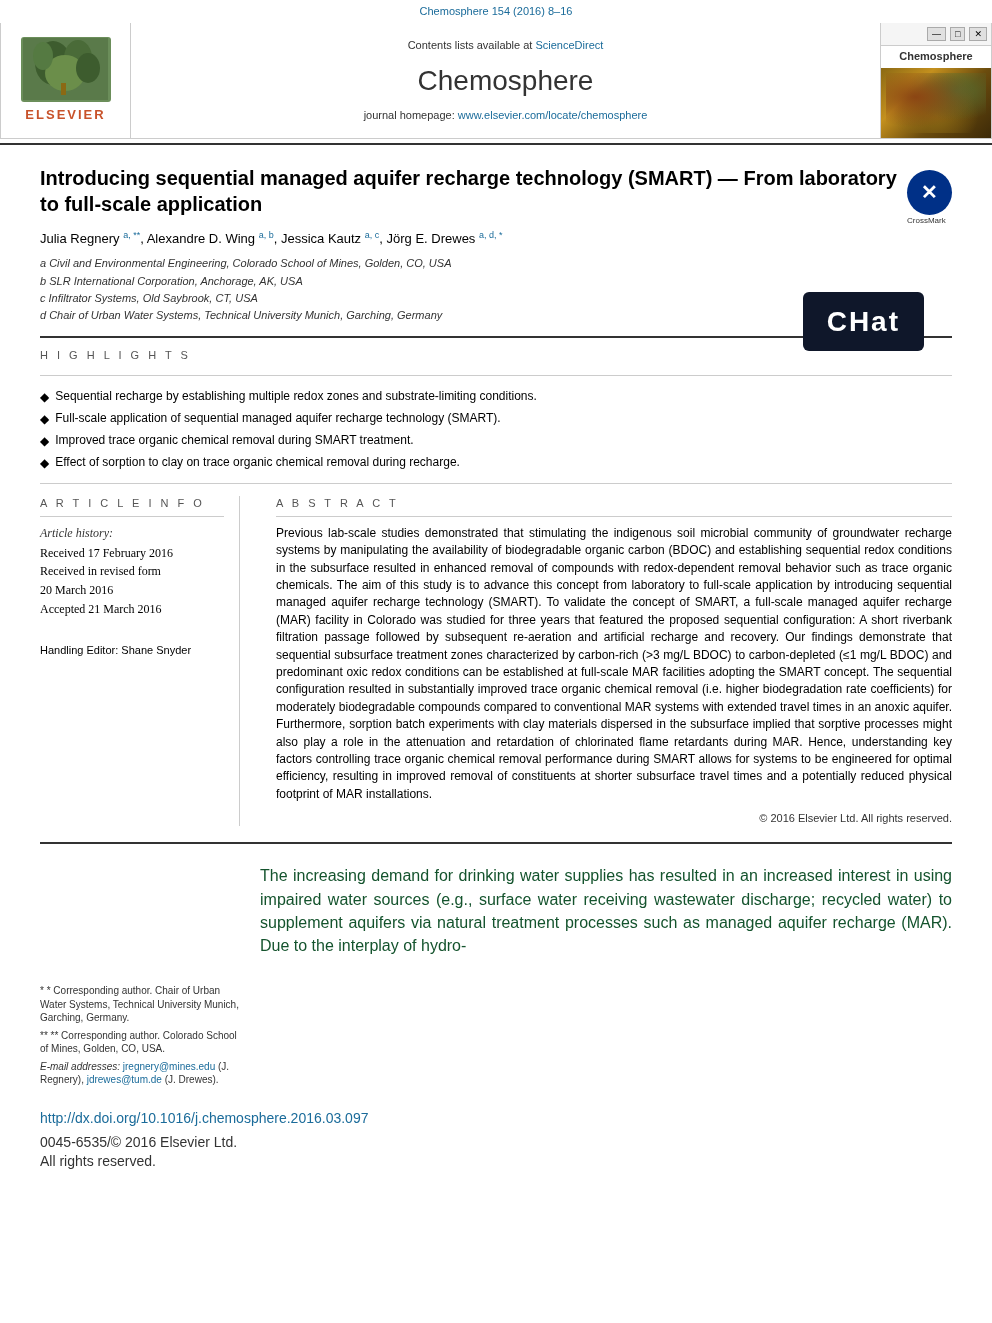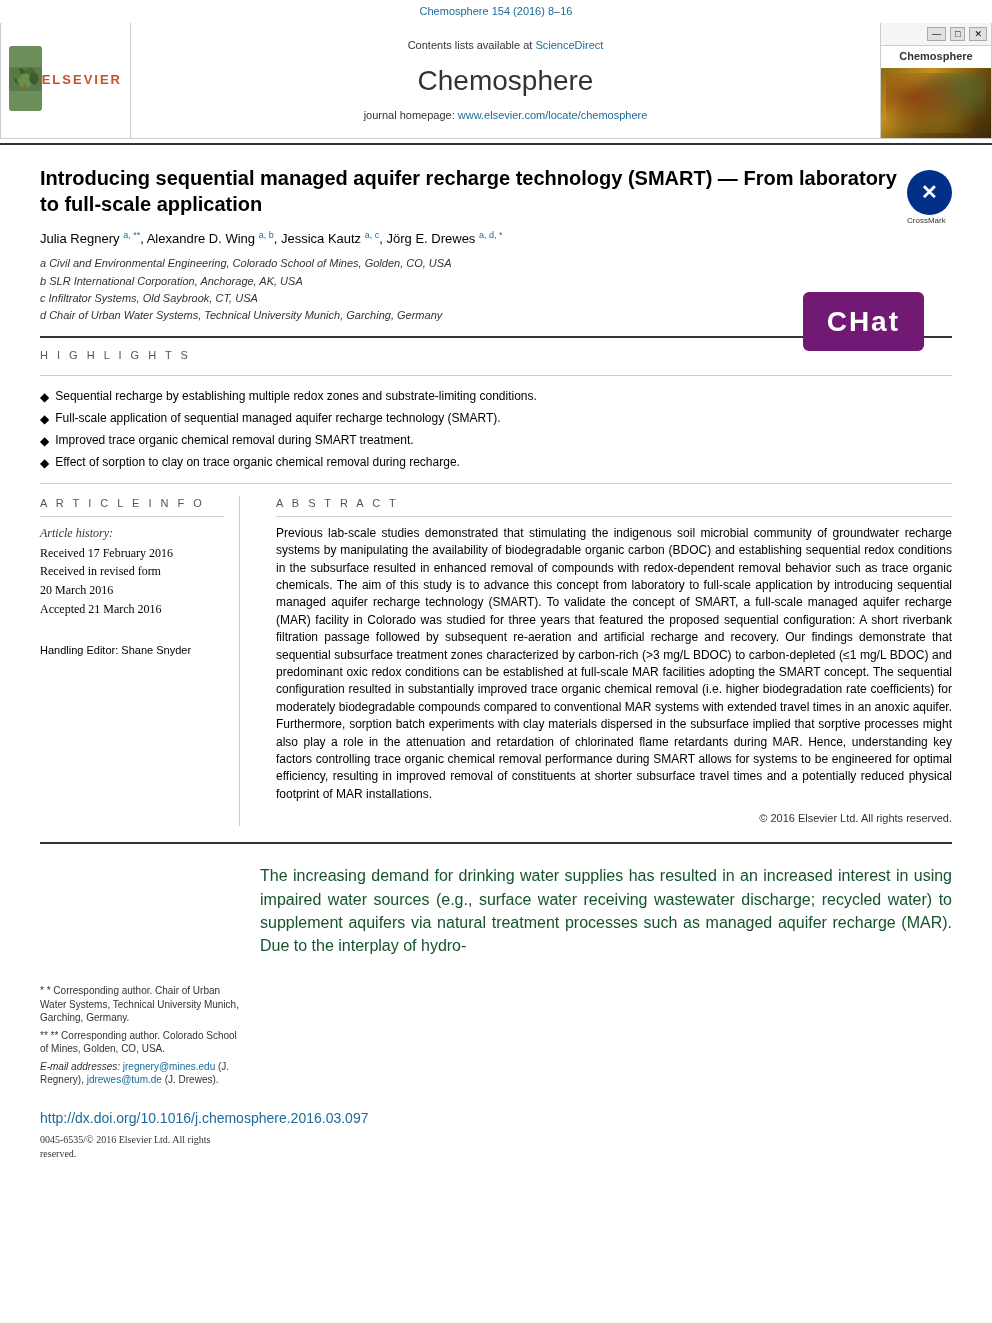--- a/index.html
+++ b/index.html
@@ -32,21 +32,21 @@
       align-items: stretch;
       border: 1px solid #ccc;
       border-top: none;
     }
 
     .elsevier-logo-box {
       width: 130px;
       min-height: 110px;
       border-right: 1px solid #ccc;
       display: flex;
-      flex-direction: row;
+      flex-direction: column;
       align-items: center;
       justify-content: center;
       padding: 8px;
     }
 
     .elsevier-tree {
       width: 90px;
       height: 65px;
       background: #6b8e5a;
       border-radius: 3px;
@@ -395,33 +395,33 @@
     }
 
     .doi-link {
       color: #1a6b9a;
       text-decoration: none;
       font-size: 14px;
       font-family: Arial, sans-serif;
     }
 
     .copyright-footer {
-      font-size: 10px;
-      font-family: Liberation Serif, serif;
+      font-size: 14px;
+      font-family: Liberation Sans, sans-serif;
       color: #333;
       margin-top: 4px;
     }
 
     .link-blue { color: #1a6b9a; }
 
     .chat-overlay {
       position: fixed;
       top: 292px;
       right: 68px;
-      background: #701a75;
+      background: #0f172a;
       color: white;
       font-family: Arial, sans-serif;
       font-size: 28px;
       font-weight: bold;
       padding: 10px 24px;
       border-radius: 6px;
       letter-spacing: 2px;
     }
   </style>
 </head>

